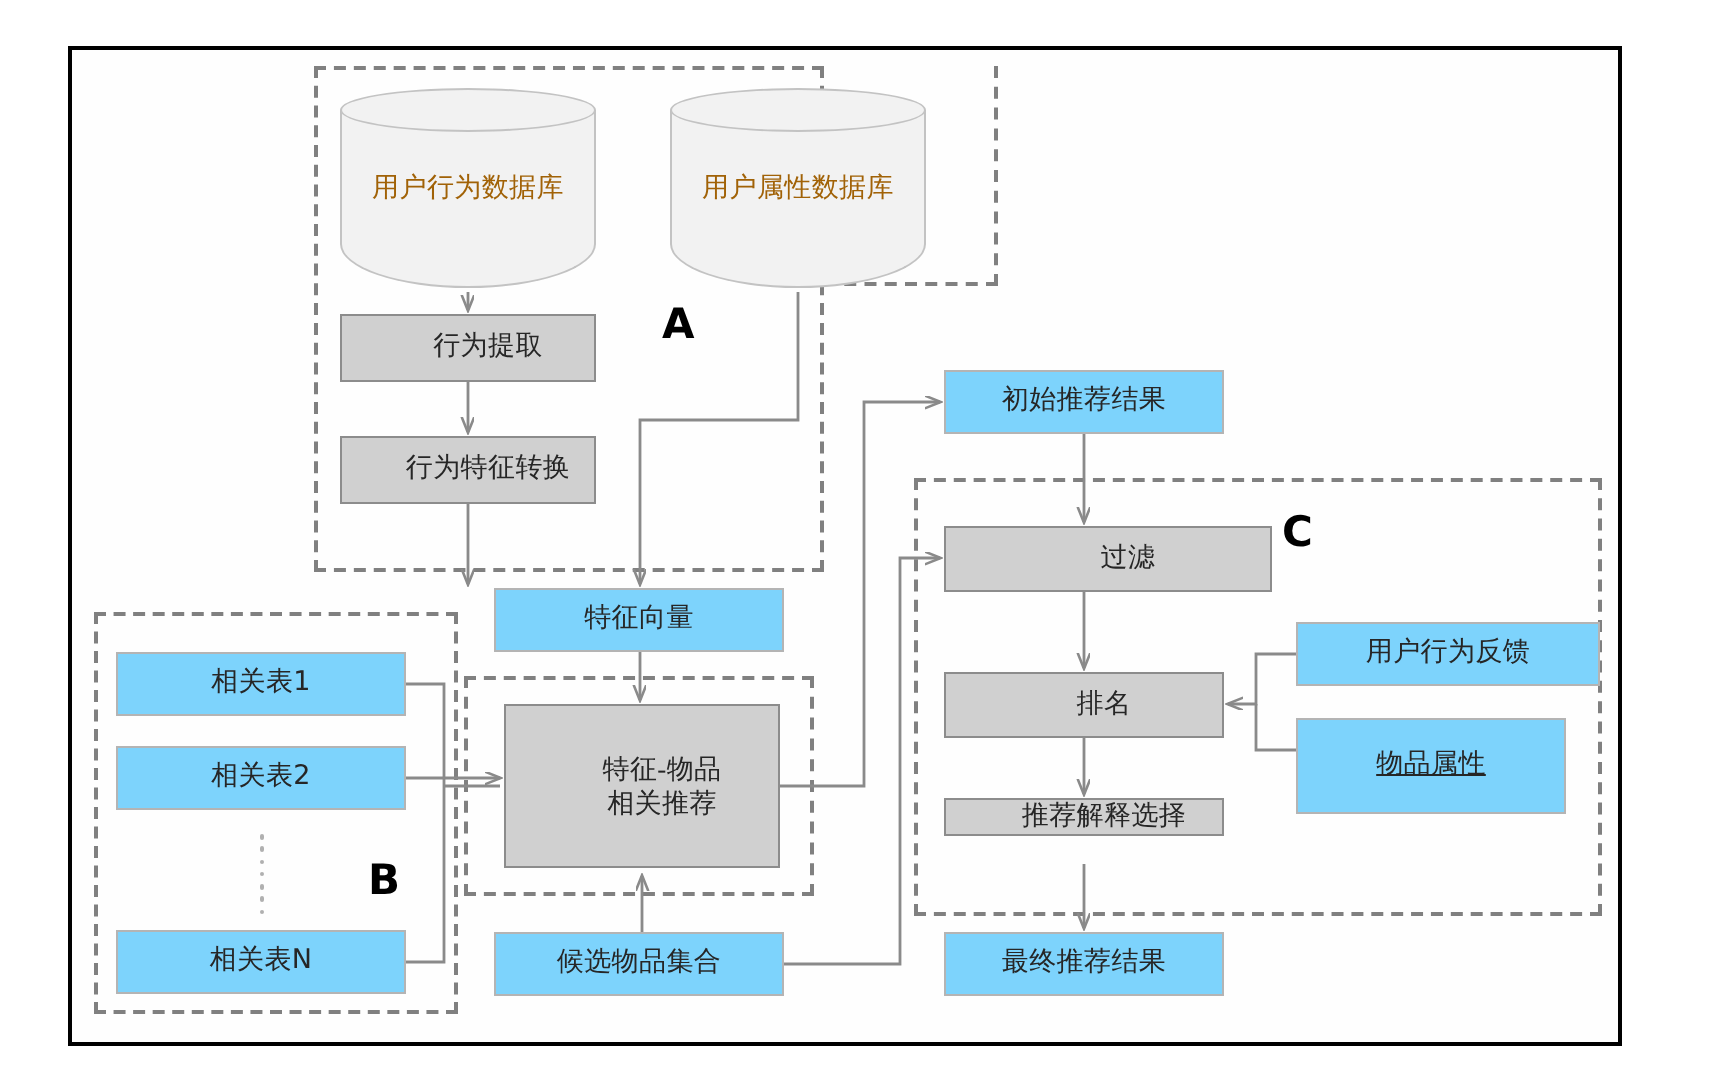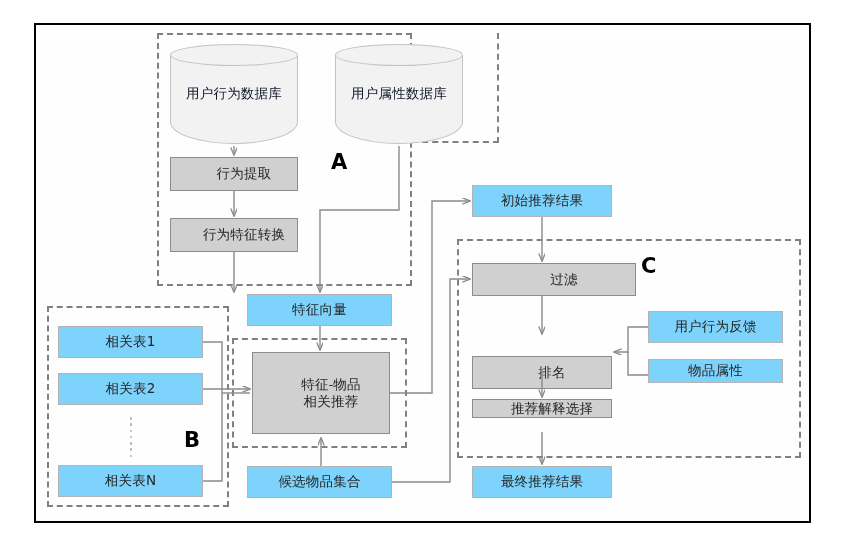--- a/index.html
+++ b/index.html
@@ -76,21 +76,21 @@
     border-radius: 50% / 50%;
     box-sizing: border-box;
   }
   .cyl .cyl-label {
     position: absolute;
     left: 0; right: 0; top: 0; bottom: 0;
     display: flex;
     align-items: center;
     justify-content: center;
     font-size: 13.5px;
-    color: #0f172a;
+    color: #a16207;
     letter-spacing: 0.2px;
   }
   .group {
     position: absolute;
     box-sizing: border-box;
     border: 2.2px dashed #808080;
   }
   .group-label {
     position: absolute;
     font-size: 21px;
@@ -174,29 +174,29 @@
     <span>特征-物品</span>
     <span>相关推荐</span>
   </div>
 
   <div class="node box-light" style="left:247px; top:466px; width:145px; height:32px;">候选物品集合</div>
 
   <div class="node box-light" style="left:472px; top:185px; width:140px; height:32px;">初始推荐结果</div>
 
   <div class="node box-dark" style="left:472px; top:263px; width:164px; height:33px;">过滤</div>
 
-  <div class="node box-dark" style="left:472px; top:356px; width:140px; height:33px;">排名</div>
+  <div class="node box-dark" style="left:472px; top:336px; width:140px; height:33px;">排名</div>
 
   <div class="node box-dark" style="left:472px; top:399px; width:140px; height:19px;">推荐解释选择</div>
 
   <div class="node box-light" style="left:472px; top:466px; width:140px; height:32px;">最终推荐结果</div>
 
-  <div class="node box-light" style="left:648px; top:311px; width:135px; height:32px;">用户行为反馈</div>
-
-  <div class="node box-light" style="left:648px; top:359px; width:135px; height:24px;">物品属性</div>
+  <div class="node box-light" style="left:648px; top:311px; width:152px; height:32px;">用户行为反馈</div>
+
+  <div class="node box-light" style="left:648px; top:359px; width:135px; height:48px;text-decoration:underline;">物品属性</div>
 
   <svg id="wires" viewBox="0 0 863 542">
     <defs>
       <marker id="ah" markerWidth="9" markerHeight="9" refX="7.6" refY="3.2" orient="auto" markerUnits="userSpaceOnUse">
         <path d="M0,0 L8,3.2 L0,6.4" fill="none" stroke="#8a8a8a" stroke-width="1.3"></path>
       </marker>
     </defs>
     <g stroke="#8a8a8a" stroke-width="1.4" fill="none">
 
       <path d="M234,146 L234,155" marker-end="url(#ah)"></path>

